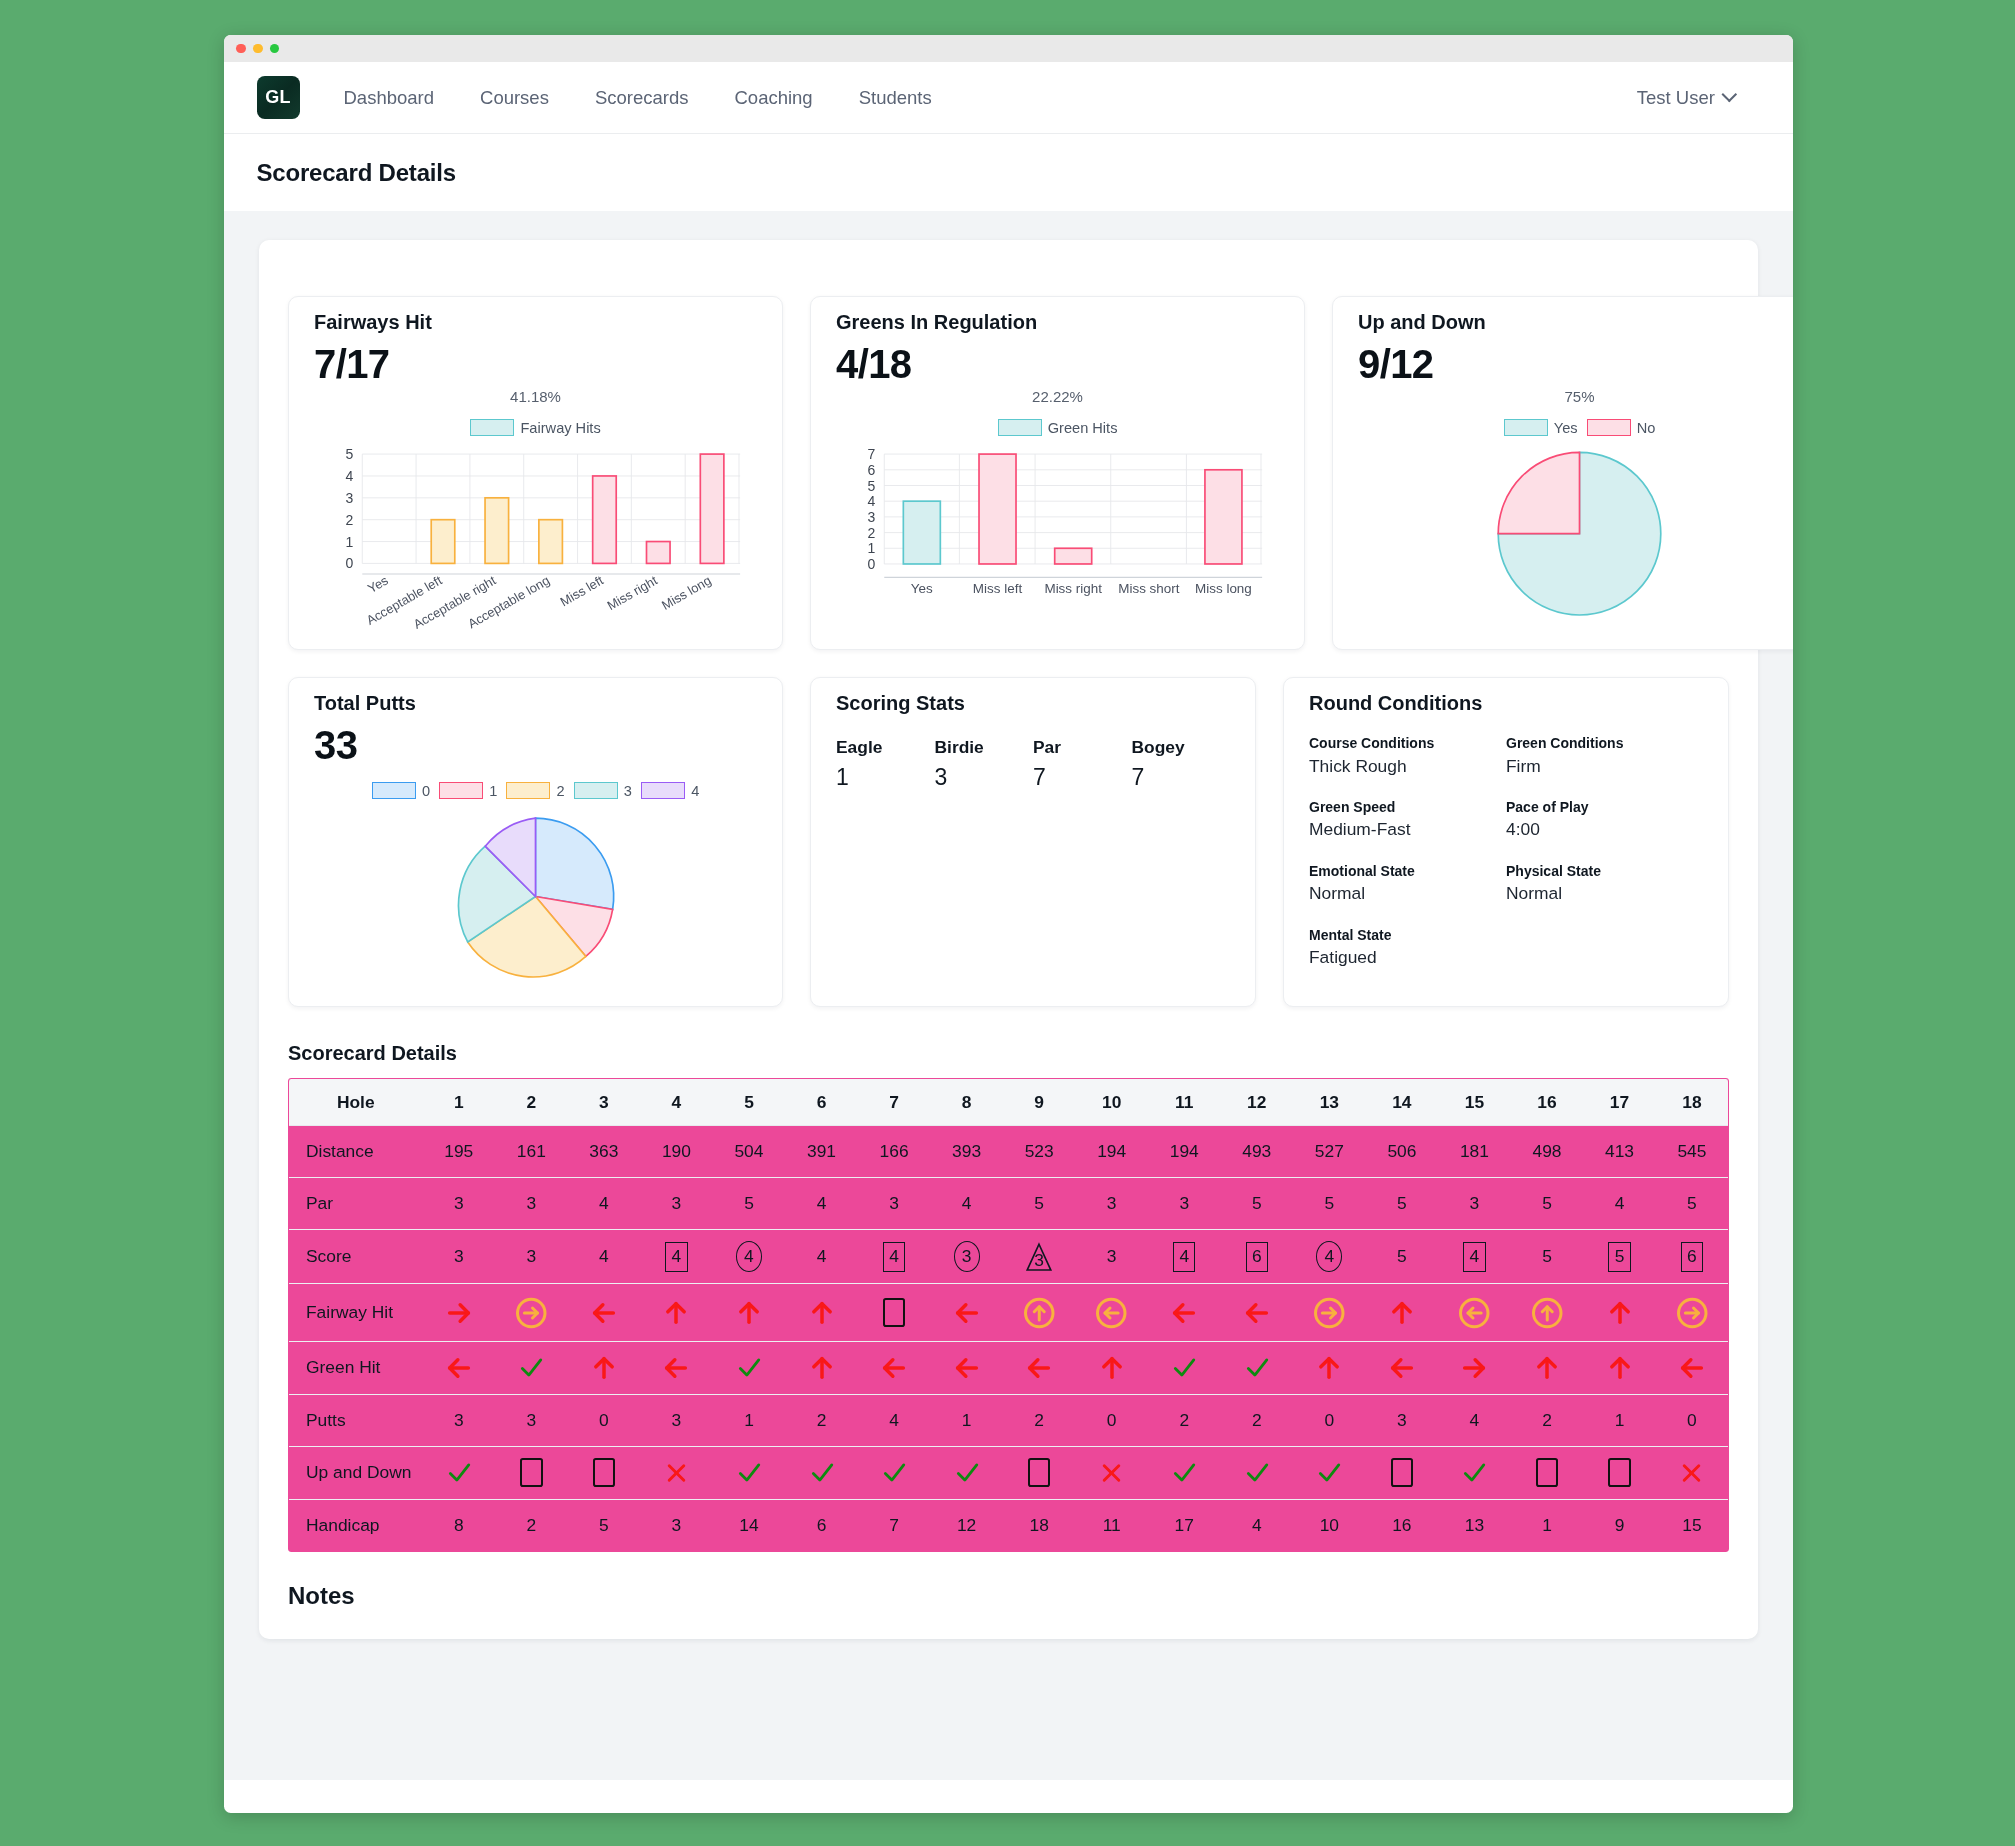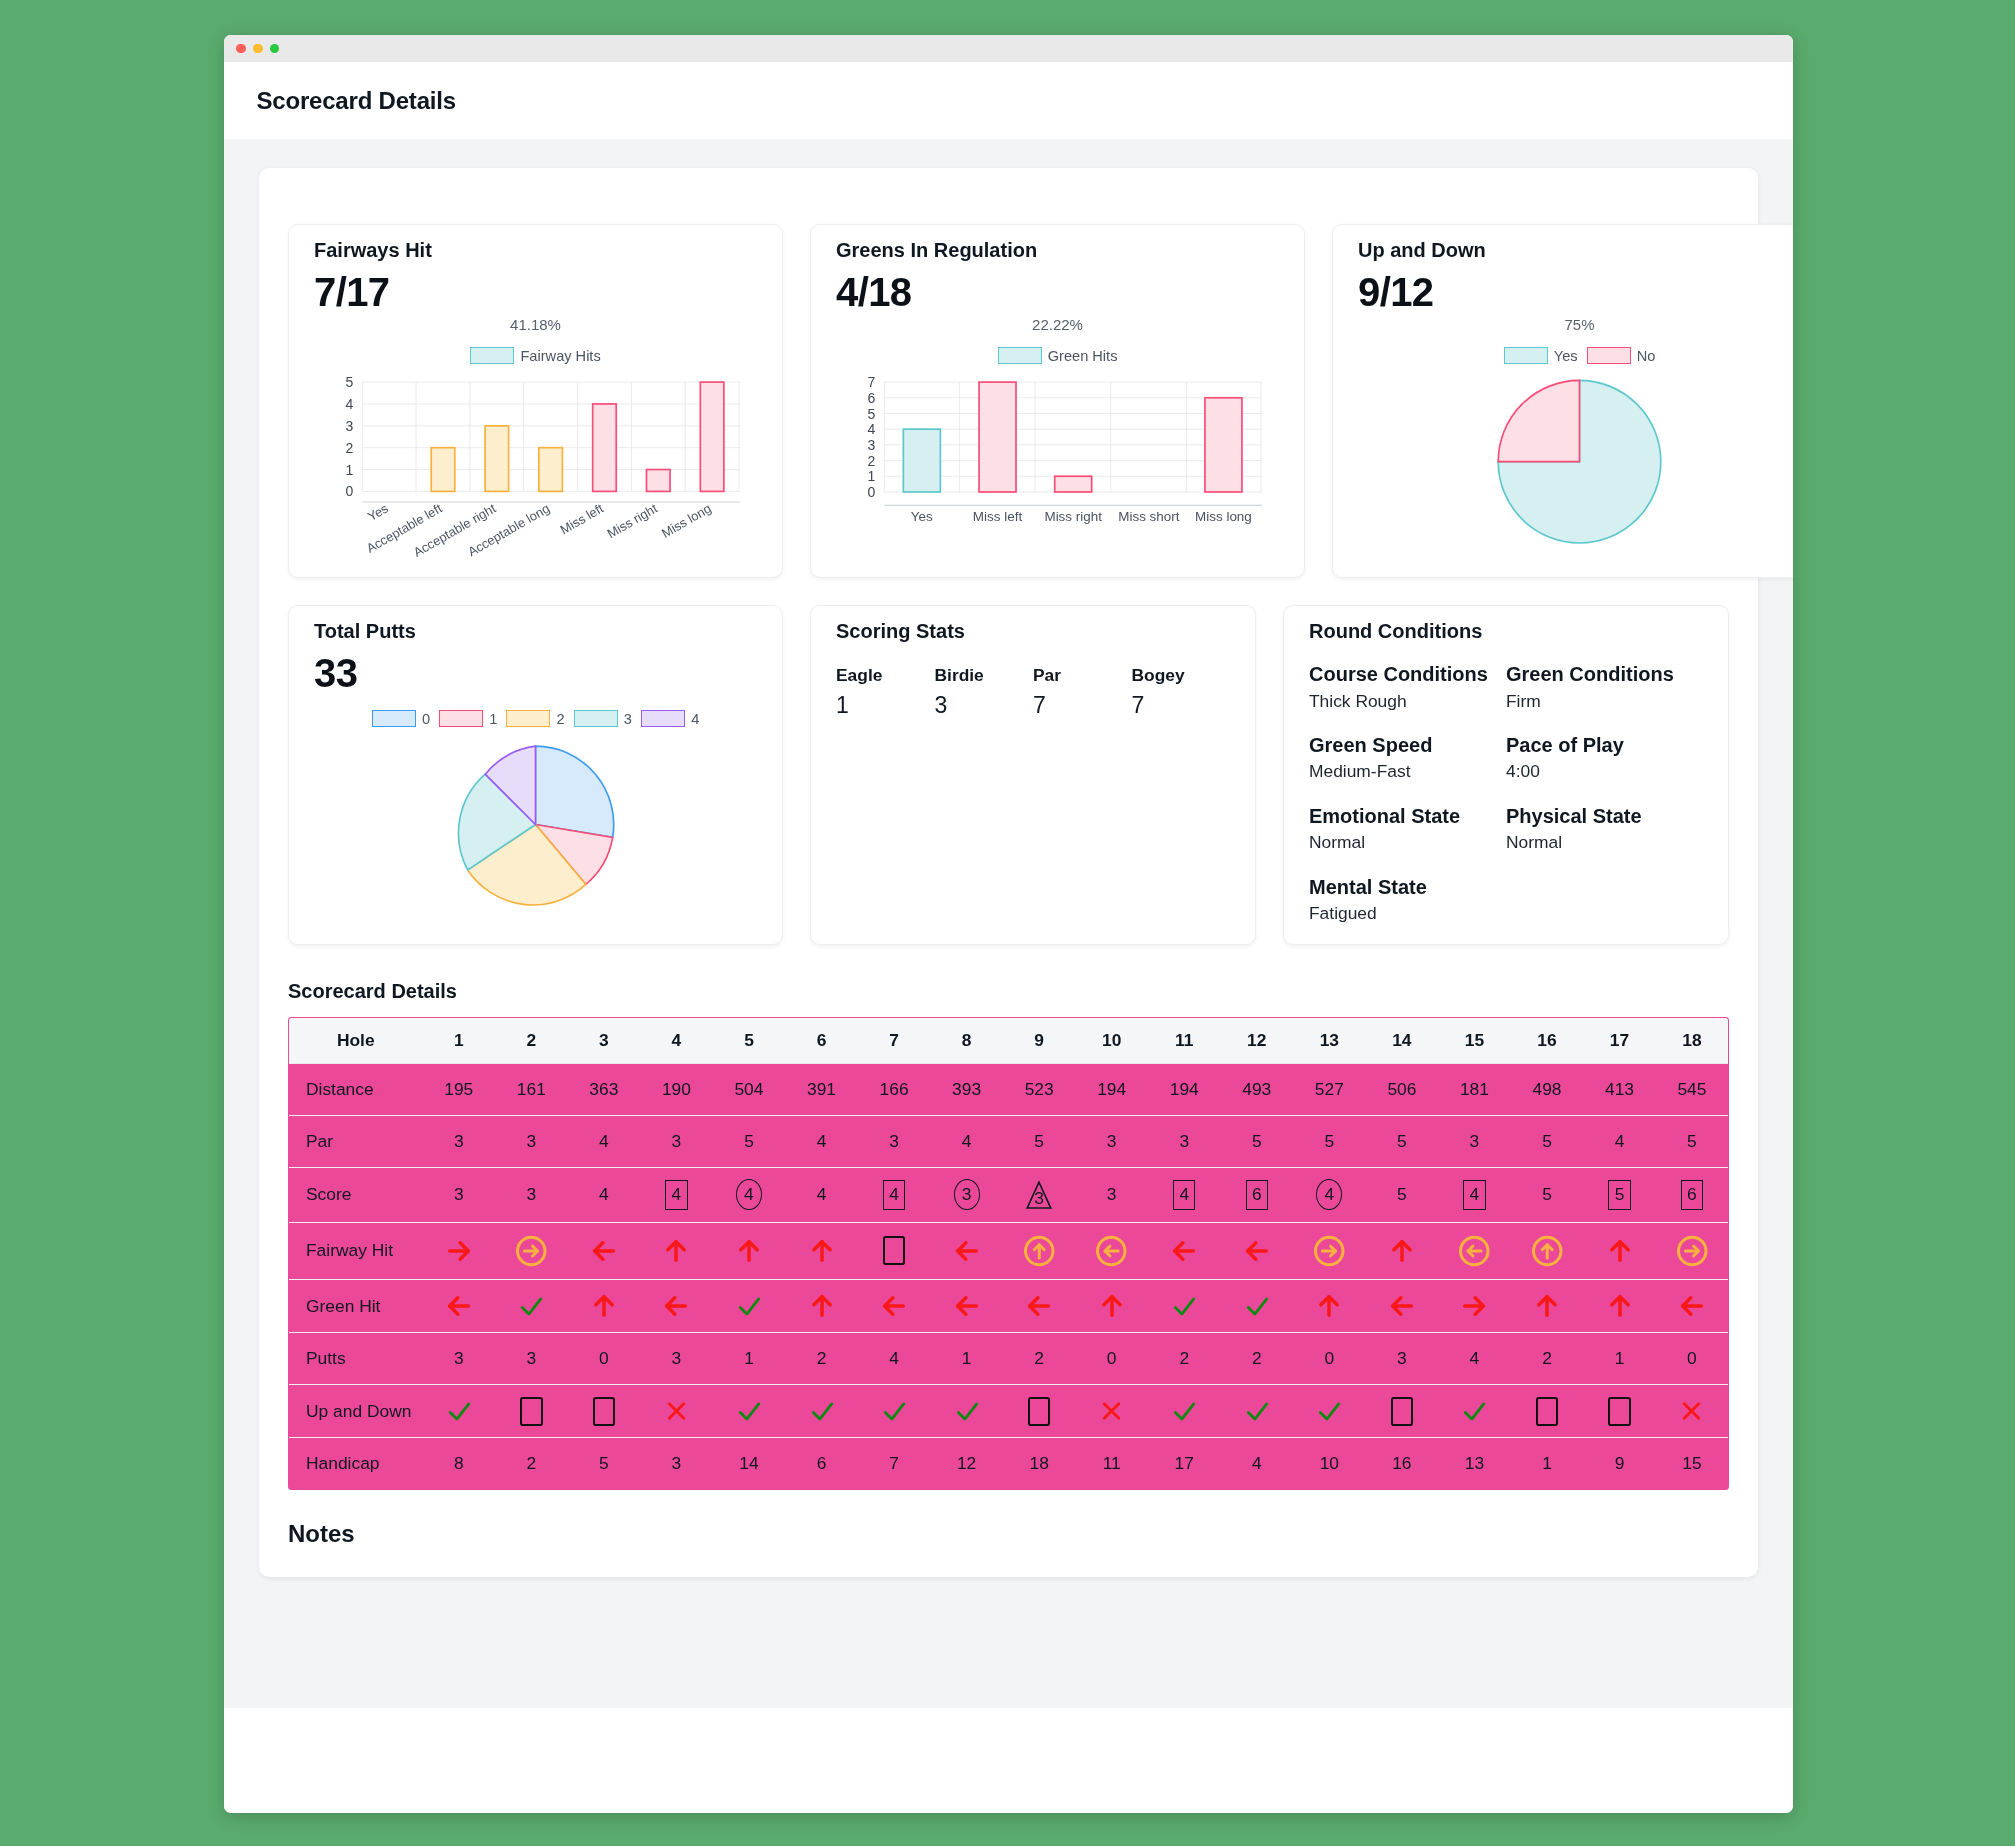--- a/index.html
+++ b/index.html
@@ -100,21 +100,21 @@
   svg.chart { display: block; }
 
   
   .grid3b { display: grid; grid-template-columns: repeat(3,1fr); gap: 27px; margin-top: 27px; }
 
   .scorestats { display: grid; grid-template-columns: 1fr 1fr 1fr 1fr; row-gap: 35px; margin-top: 22.4px; }
   .ss-label { font-size: 17.4px; font-weight: 700; color: #0f1720; }
   .ss-value { font-size: 23px; font-weight: 400; color: #0f1720; margin-top: 5.6px; }
 
   .rc-grid { display: grid; grid-template-columns: 1fr 1fr; row-gap: 22.4px; margin-top: 20px; }
-  .rc-label { font-size: 20px; font-weight: 700; color: #0f1720; }
+  .rc-label { font-size: 14px; font-weight: 700; color: #0f1720; }
   .rc-value { font-size: 17.4px; color: #1d2530; margin-top: 4.5px; }
 
   .sd-title { font-size: 20px; font-weight: 700; color: #0f1720; margin-top: 35px; margin-bottom: 13.4px; }
   table.scorecard {
     width: 100%; border-collapse: collapse; background: #ec4899;
     border: 0.6px solid #e7eaee; border-radius: 3.4px; overflow: hidden;
     table-layout: fixed;
   }
   table.scorecard thead th {
     background: #f4f6f8; font-size: 17.4px; font-weight: 700; color: #0f1720;
@@ -156,20 +156,35 @@
 <body>
 
 <div class="browser">
 
   <div class="titlebar">
     <span class="dot r"></span>
     <span class="dot y"></span>
     <span class="dot g"></span>
   </div>
 
+  <div class="navbar">
+    <div class="logo">GL</div>
+    <div class="navlinks">
+      <a class="navlink">Dashboard</a>
+      <a class="navlink">Courses</a>
+      <a class="navlink">Scorecards</a>
+      <a class="navlink">Coaching</a>
+      <a class="navlink">Students</a>
+    </div>
+    <div class="navspacer"></div>
+    <div class="usermenu">
+      <span>Test User</span>
+      <span class="chev"></span>
+    </div>
+  </div>
 
   <div class="pagehead">
     <h1>Scorecard Details</h1>
   </div>
 
   <div class="content">
     <div class="card">
 
 
       <div class="grid3">

